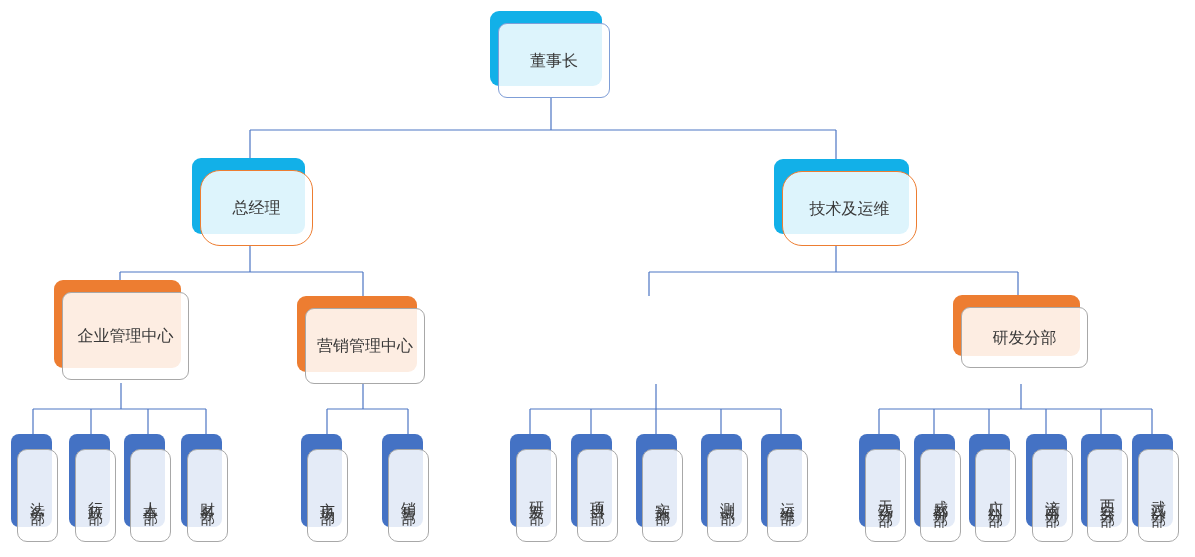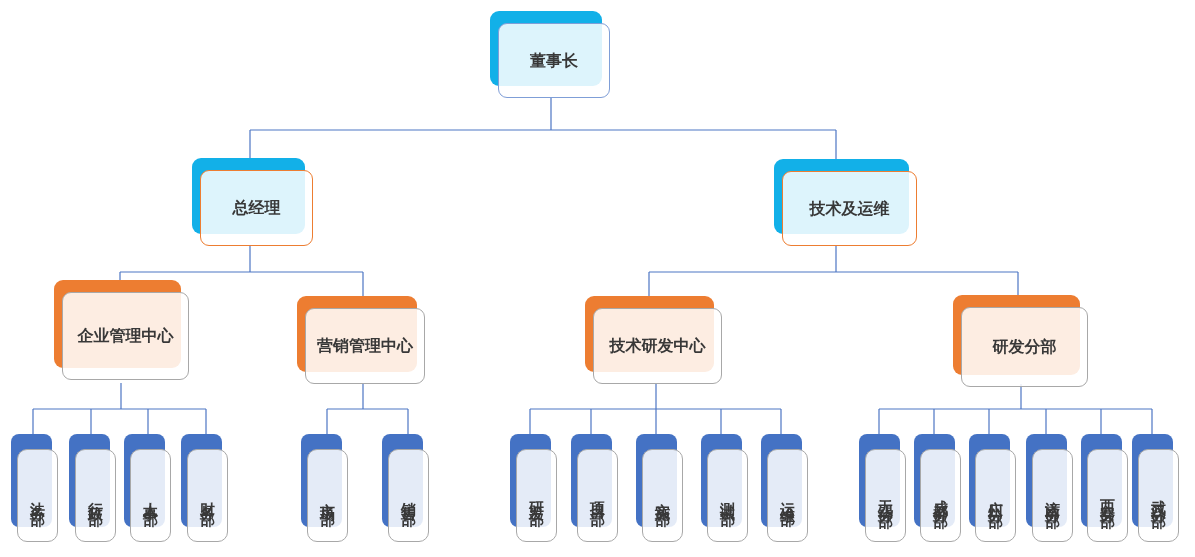--- a/index.html
+++ b/index.html
@@ -22,23 +22,23 @@
   .blue{background:#4472c4;}
   .front{
     position:absolute;inset:0;
     background:rgba(255,255,255,0.86);
     border:1.4px solid #a8a8a8;
     border-radius:9px;
     display:flex;align-items:center;justify-content:center;
     box-sizing:border-box;
   }
   .border-lightblue{border-color:#7f9ed7;}
-  .border-orange{border-color:#ed7d31;}
+  .border-orange{border-color:#ed7d31;border-radius:20px;}
   .border-gray{border-color:#a8a8a8;}
-  .lbl{font-size:16px;line-height:1.2;white-space:nowrap;font-weight:bold;}
+  .lbl{font-size:16px;line-height:1.2;white-space:nowrap;}
 
   .leaf .shape{border-radius:8px;}
   .leaf .accent{transform:translate(-6px,-15px);}
   .leaf .front{border-radius:10px;}
   .leaf .lbl{
     writing-mode:vertical-rl;
     text-orientation:upright;
     font-size:15px;
     letter-spacing:4px;
     white-space:normal;
@@ -84,29 +84,23 @@
     <div class="shape front border-gray">
       <span class="lbl">企业管理中心</span>
     </div>
   </div>
   <div class="node" style="left:305px;top:308px;width:120px;height:76px">
     <div class="shape accent orange"></div>
     <div class="shape front border-gray">
       <span class="lbl">营销管理中心</span>
     </div>
   </div>
-  <div class="node" style="left:593px;top:308px;width:129px;height:76px">
+  <div class="node" style="left:961px;top:307px;width:127px;height:61px">
     <div class="shape accent orange"></div>
     <div class="shape front border-gray">
-      <span class="lbl">技术研发中心</span>
-    </div>
-  </div>
-  <div class="node" style="left:961px;top:307px;width:127px;height:80px">
-    <div class="shape accent orange"></div>
-    <div class="shape front border-gray">
       <span class="lbl">研发分部</span>
     </div>
   </div>
 
   <div class="node leaf" style="left:17px;top:449px;width:41px;height:93px">
     <div class="shape accent blue"></div>
     <div class="shape front border-gray">
       <span class="lbl">法务部</span>
     </div>
   </div>

